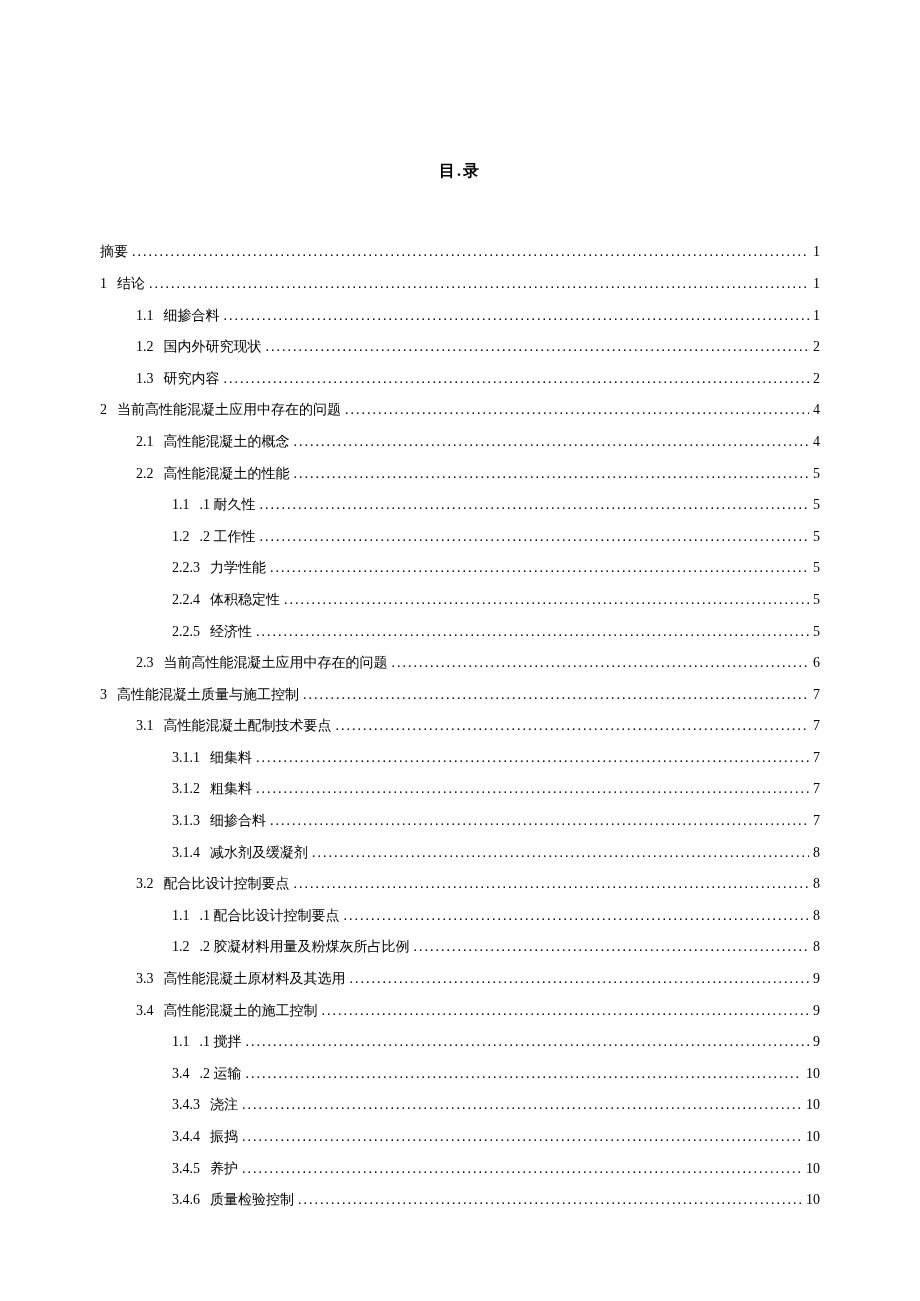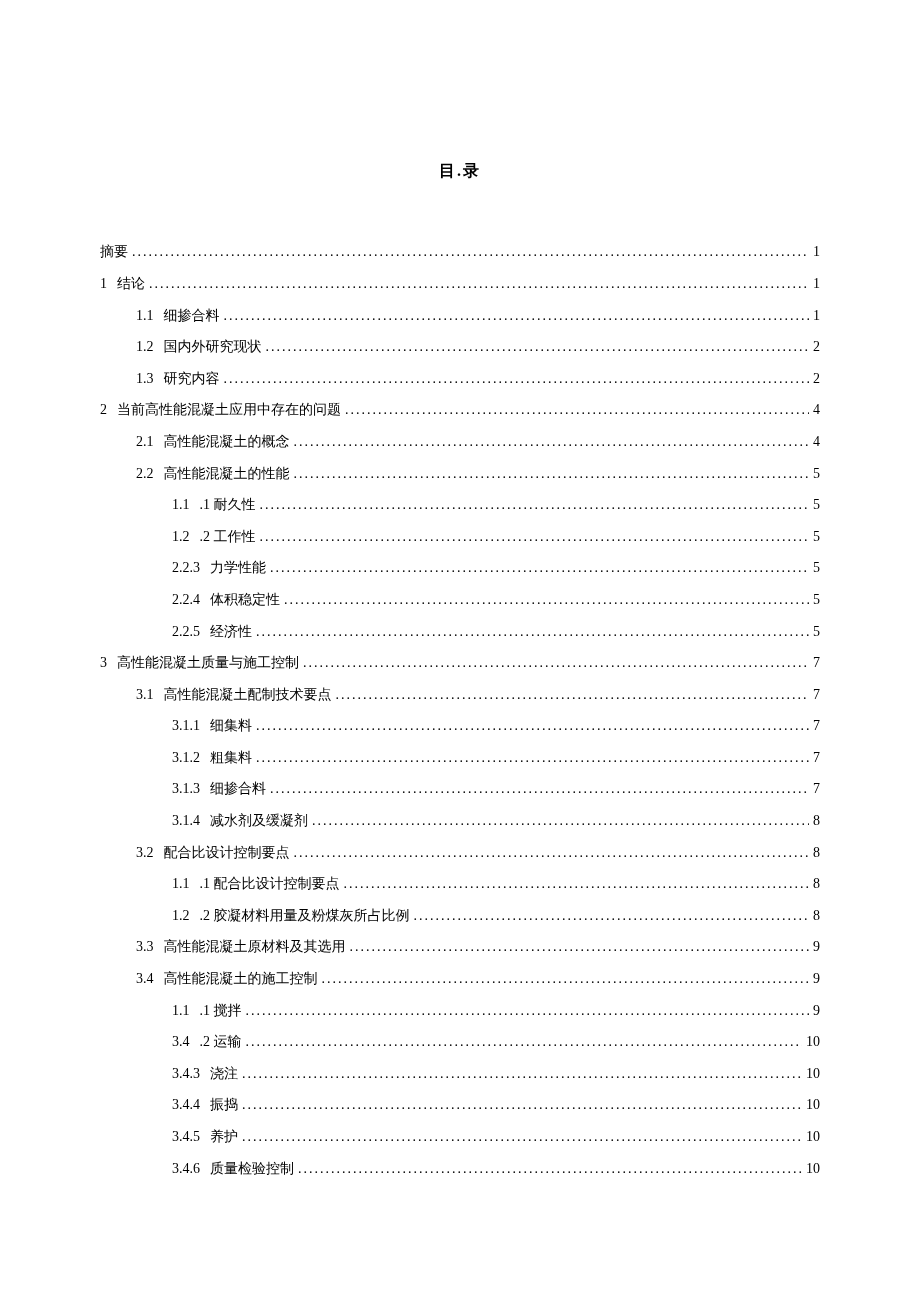--- a/index.html
+++ b/index.html
@@ -128,20 +128,26 @@
       <span class="label">体积稳定性</span>
       <span class="dots"></span>
       <span class="pg">5</span>
     </div>
     <div class="toc-row l2">
       <span class="num">2.2.5</span>
       <span class="label">经济性</span>
       <span class="dots"></span>
       <span class="pg">5</span>
     </div>
+    <div class="toc-row l1">
+      <span class="num">2.3</span>
+      <span class="label">当前高性能混凝土应用中存在的问题</span>
+      <span class="dots"></span>
+      <span class="pg">6</span>
+    </div>
     <div class="toc-row l0">
       <span class="num">3</span>
       <span class="label">高性能混凝土质量与施工控制</span>
       <span class="dots"></span>
       <span class="pg">7</span>
     </div>
     <div class="toc-row l1">
       <span class="num">3.1</span>
       <span class="label">高性能混凝土配制技术要点</span>
       <span class="dots"></span>

